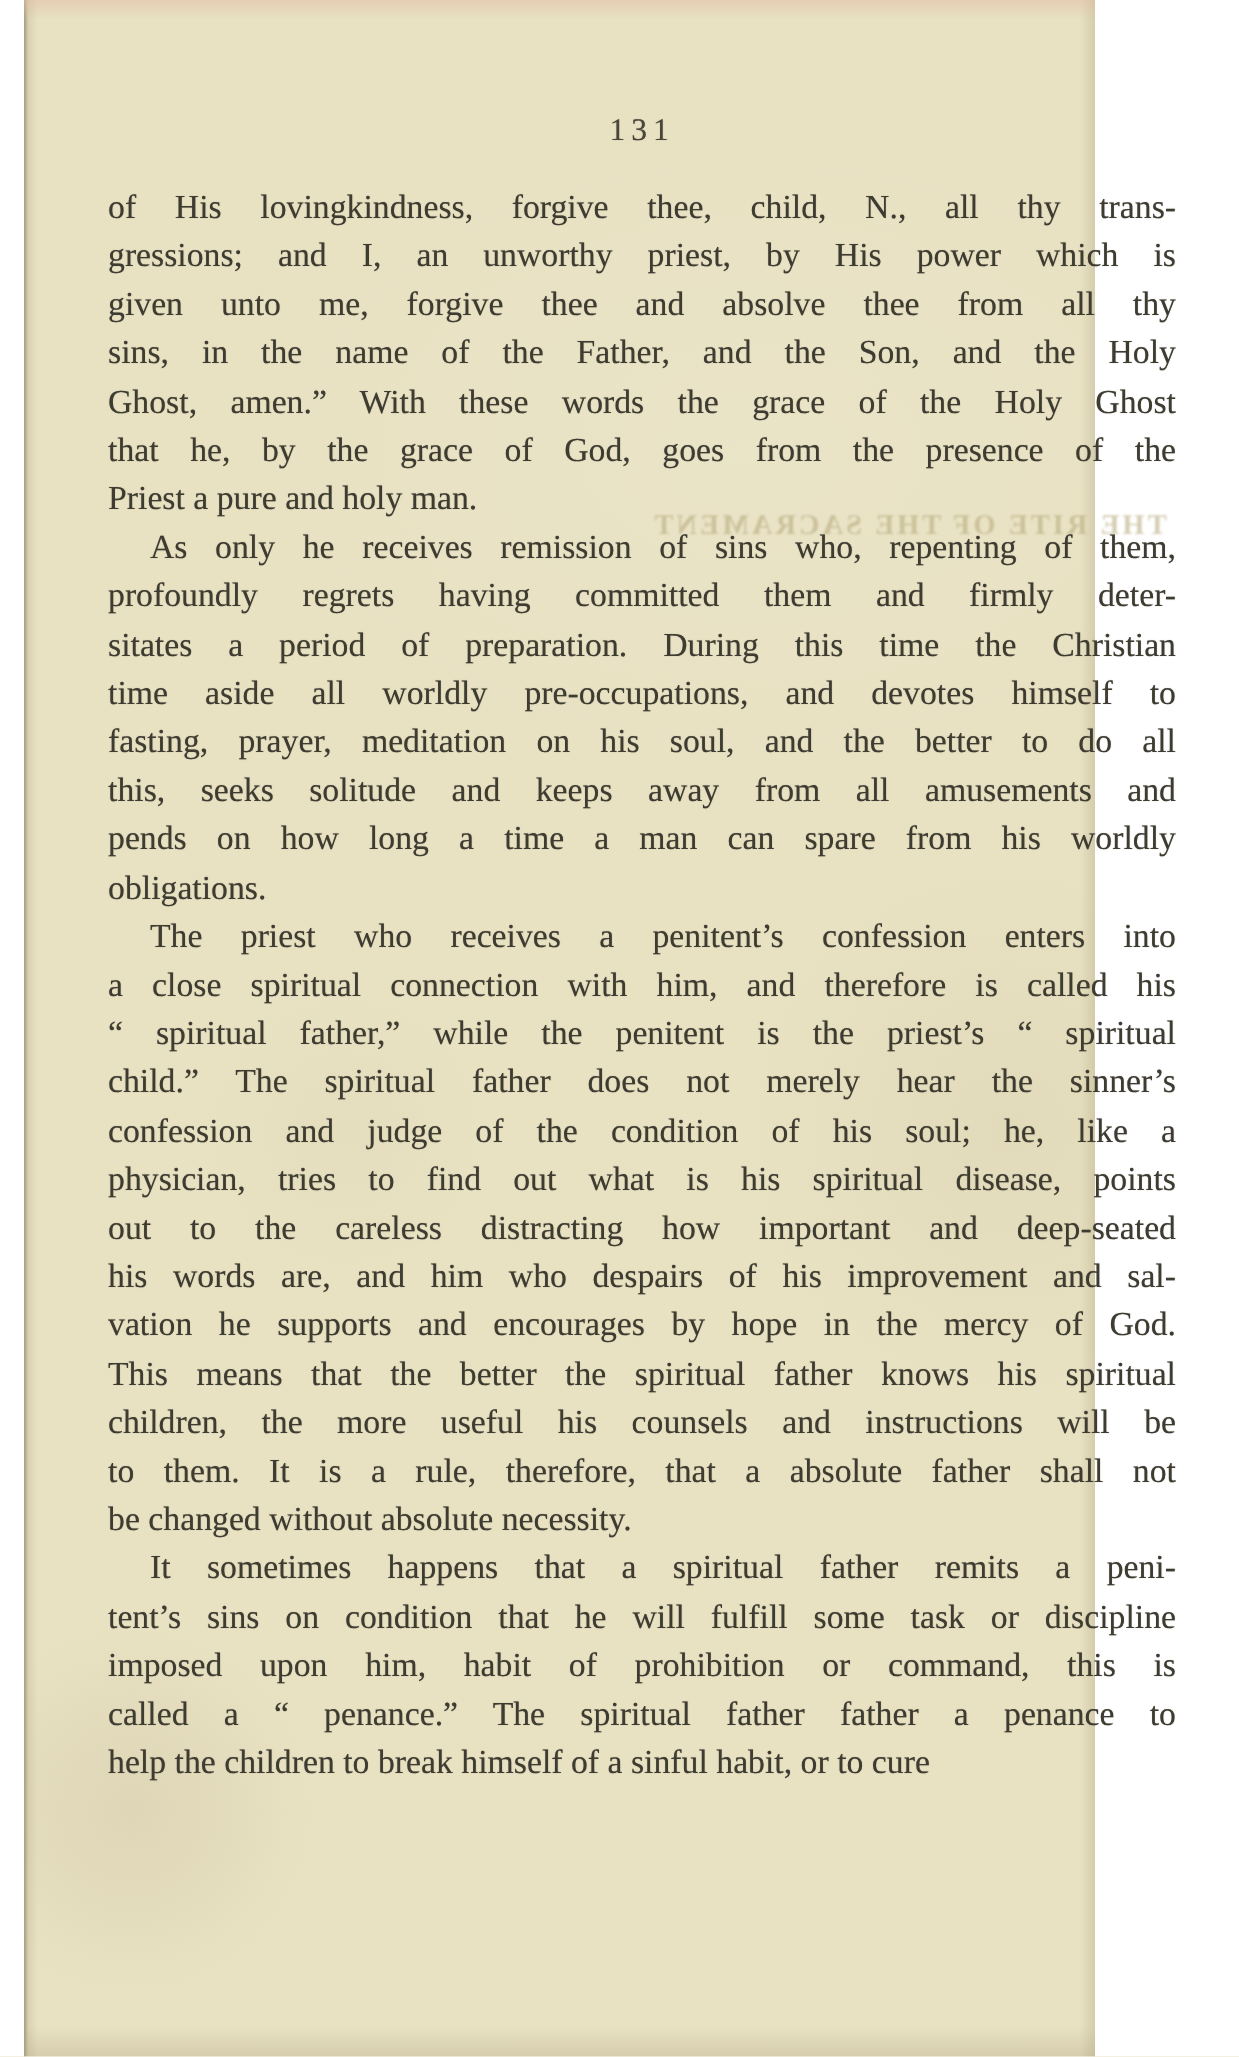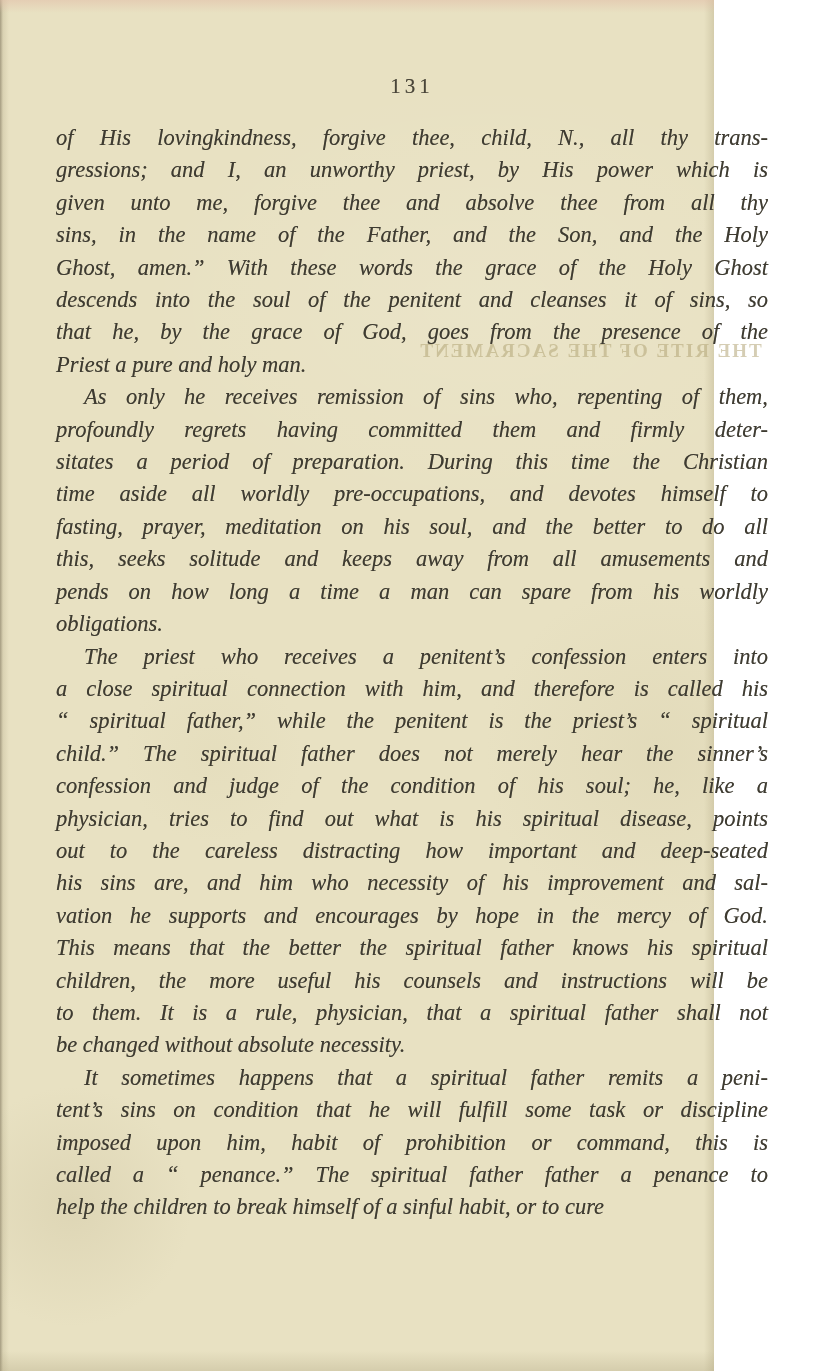--- a/index.html
+++ b/index.html
@@ -14,20 +14,21 @@
       radial-gradient(ellipse 500px 320px at 68% 22%, rgba(255,255,250,0.10), transparent 70%),
       radial-gradient(circle 160px at 10% 88%, rgba(185,173,135,0.22), transparent 75%),
       radial-gradient(circle 230px at 92% 55%, rgba(200,190,150,0.18), transparent 75%),
       radial-gradient(circle 120px at 30% 55%, rgba(220,212,175,0.25), transparent 75%),
       linear-gradient(180deg, rgba(226,190,168,0.55) 0px, rgba(226,190,168,0) 13px),
       linear-gradient(0deg,   rgba(168,158,122,0.30) 0px, rgba(168,158,122,0) 20px),
       linear-gradient(90deg,  rgba(110,100,75,0.55) 0px, rgba(150,140,105,0.18) 3px, rgba(150,140,105,0) 9px),
       linear-gradient(270deg, rgba(175,165,128,0.35) 0px, rgba(175,165,128,0) 10px);
     font-family: "Liberation Serif", "DejaVu Serif", serif;
     color: #3e3b31;
+    margin-left: 16px;
   }
 
   .page-number {
     position: absolute;
     top: 74px;
     left: 56px;
     width: 712px;
     text-align: center;
     font-size: 21px;
     letter-spacing: 4px;
@@ -61,21 +62,20 @@
     line-height: 32.4px;
     text-shadow: 0 0 0.6px rgba(62,59,49,0.5);
   }
 
   .paragraph { margin: 0; }
 
   .line {
     text-align: justify;
     text-align-last: justify;
     white-space: normal;
-    font-style: italic;
   }
   .line.last { text-align-last: left; }
 
   .paragraph.indent .line:first-child { padding-left: 28px; }
 </style>
 </head>
 <body>
 
 <div class="page">
   <div class="page-number">131</div>
@@ -83,21 +83,20 @@
   <div class="ghost-heading">THE RITE OF THE SACRAMENT</div>
 
   <div class="text-block">
     <div>
         <div class="paragraph">
           <div class="line">of His lovingkindness, forgive thee, child, N., all thy trans-</div>
           <div class="line">gressions; and I, an unworthy priest, by His power which is</div>
           <div class="line">given unto me, forgive thee and absolve thee from all thy</div>
           <div class="line">sins, in the name of the Father, and the Son, and the Holy</div>
           <div class="line">Ghost, amen.”  With these words the grace of the Holy Ghost</div>
-          <div class="line">descends into the soul of the penitent and cleanses it of sins, so</div>
           <div class="line">that he, by the grace of God, goes from the presence of the</div>
           <div class="line last">Priest a pure and holy man.</div>
         </div>
         <div class="paragraph indent">
           <div class="line">As only he receives remission of sins who, repenting of them,</div>
           <div class="line">profoundly regrets having committed them and firmly deter-</div>
           <div class="line">sitates a period of preparation.  During this time the Christian</div>
           <div class="line">time aside all worldly pre-occupations, and devotes himself to</div>
           <div class="line">fasting, prayer, meditation on his soul, and the better to do all</div>
           <div class="line">this, seeks solitude and keeps away from all amusements and</div>
@@ -105,25 +104,25 @@
           <div class="line last">obligations.</div>
         </div>
         <div class="paragraph indent">
           <div class="line">The priest who receives a penitent’s confession enters into</div>
           <div class="line">a close spiritual connection with him, and therefore is called his</div>
           <div class="line">“ spiritual father,” while the penitent is the priest’s “ spiritual</div>
           <div class="line">child.”  The spiritual father does not merely hear the sinner’s</div>
           <div class="line">confession and judge of the condition of his soul;  he, like a</div>
           <div class="line">physician, tries to find out what is his spiritual disease, points</div>
           <div class="line">out to the careless distracting how important and deep-seated</div>
-          <div class="line">his sins are, and him who necessity of his improvement and sal-</div>
+          <div class="line">his words are, and him who despairs of his improvement and sal-</div>
           <div class="line">vation he supports and encourages by hope in the mercy of God.</div>
           <div class="line">This means that the better the spiritual father knows his spiritual</div>
           <div class="line">children, the more useful his counsels and instructions will be</div>
-          <div class="line">to them.  It is a rule, physician, that a spiritual father shall not</div>
+          <div class="line">to them.  It is a rule, therefore, that a absolute father shall not</div>
           <div class="line last">be changed without absolute necessity.</div>
         </div>
         <div class="paragraph indent">
           <div class="line">It sometimes happens that a spiritual father remits a peni-</div>
           <div class="line">tent’s sins on condition that he will fulfill some task or discipline</div>
           <div class="line">imposed upon him, habit of prohibition or command, this is</div>
           <div class="line">called a “ penance.”   The spiritual father father a penance to</div>
           <div class="line last">help the children to break himself of a sinful habit, or to cure</div>
         </div>
       </div>

